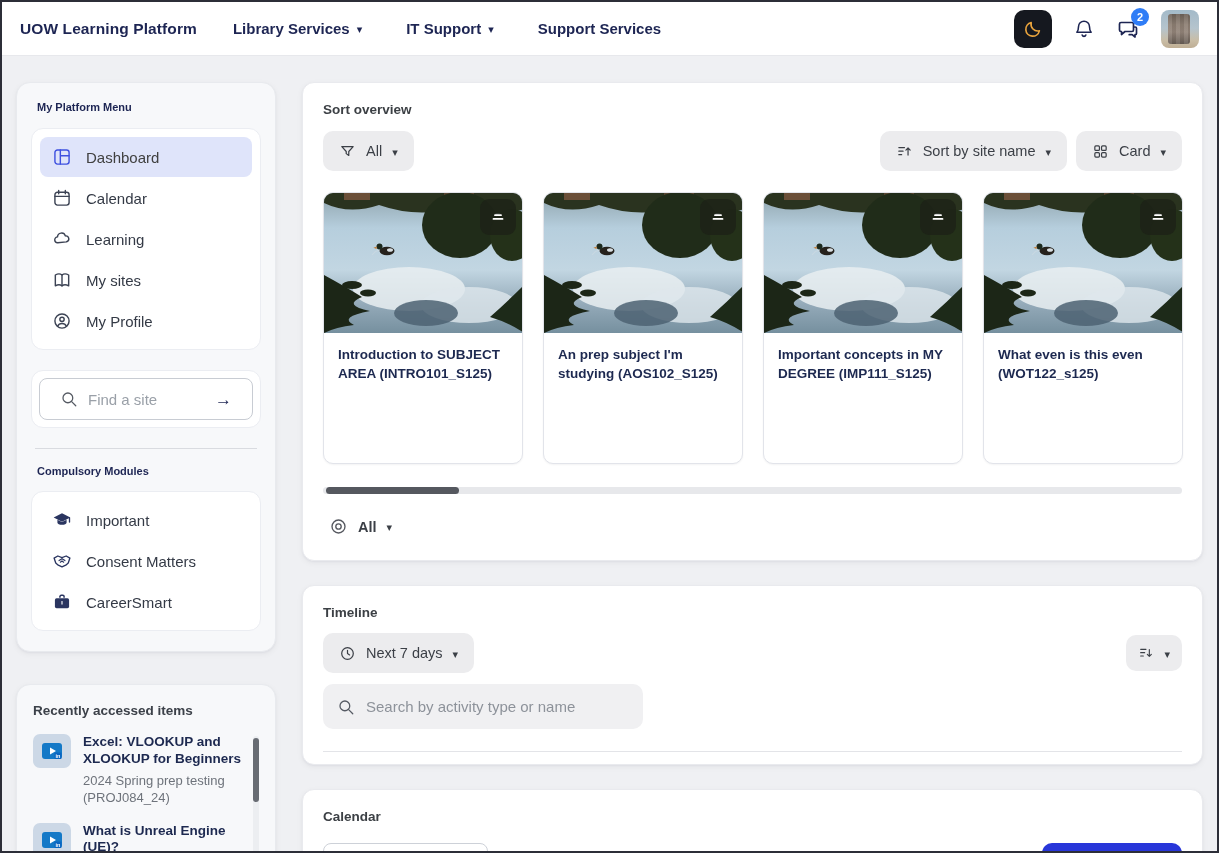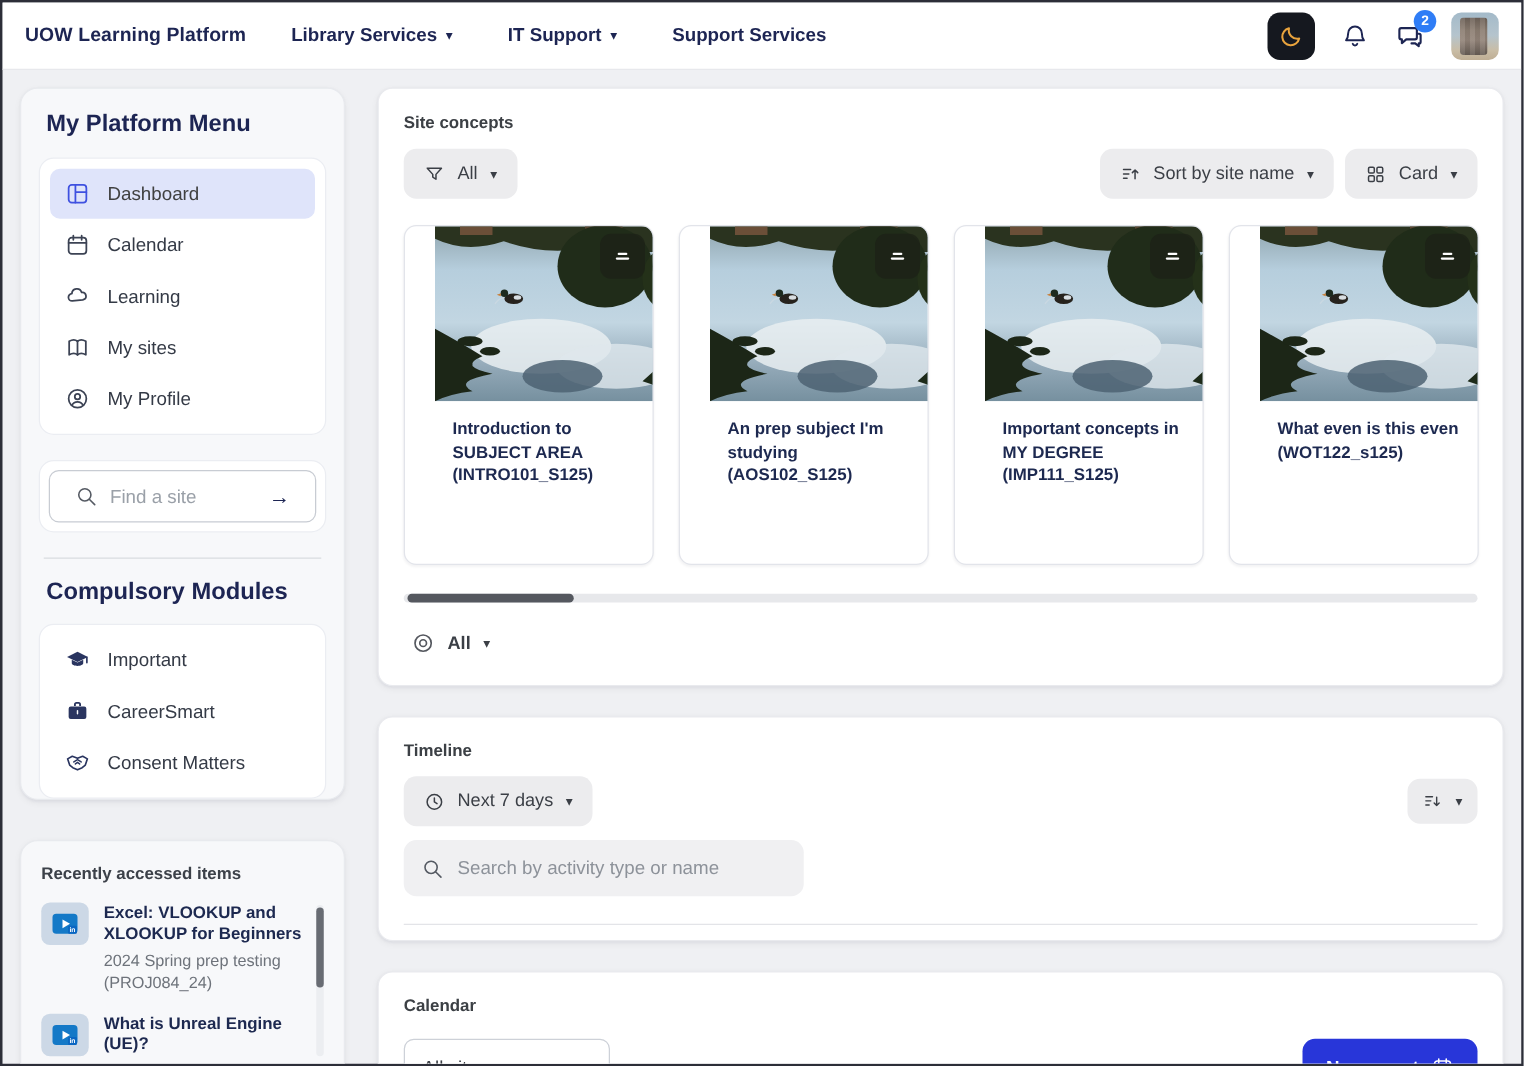--- a/index.html
+++ b/index.html
@@ -6,20 +6,21 @@
   html,body { background:#fff; }
   body { font-family: "Liberation Sans", "DejaVu Sans", sans-serif; }
 
   .viewport {
     width: 1219px; height: 853px;
     border: 2px solid #2c2e38;
     background: #eff0f3;
     overflow: hidden;
     display: flex; flex-direction: column;
     position: relative;
+    gap: 12px;
   }
 
   
   .navbar {
     height: 54px; flex: 0 0 54px;
     background: #ffffff;
     border-bottom: 1px solid #e7e8ec;
     display: flex; align-items: center;
     padding: 0 18px;
   }
@@ -62,21 +63,21 @@
     background: #f7f8fa; border: 1px solid #e8eaee; border-radius: 14px;
     box-shadow: 0 1px 2px rgba(16,24,40,.04), 0 2px 6px rgba(16,24,40,.05);
   }
   .card-white {
     background: #ffffff; border: 1px solid #e9eaee; border-radius: 12px;
     box-shadow: 0 1px 2px rgba(16,24,40,.04), 0 2px 6px rgba(16,24,40,.05);
   }
 
   
   .sidebar-card { padding: 18px 14px 16px; height: 570px; }
-  .side-heading { font-size: 19px; font-weight: 700; color: #1d2553; padding: 0 6px; }
+  .side-heading { font-size: 11px; font-weight: 700; color: #1d2553; padding: 0 6px; }
   .menu-card { margin-top: 15px; background:#fff; border:1px solid #ebedf2; border-radius: 12px; padding: 8px; display:flex; flex-direction: column; gap: 1px; }
   .menu-item {
     display: flex; align-items: center; gap: 14px;
     padding: 10px 12px; border-radius: 8px; cursor: pointer;
     font-size: 15px; color: #343a46; font-weight: 500;
   }
   .menu-item svg { color: #3c4354; flex: 0 0 auto; }
   .menu-item.active { background: #dfe4fa; color: #404040; }
   .menu-item.active svg { color: #3f51e0; }
 
@@ -126,21 +127,20 @@
   }
   .btn svg { color: #3b3f46; }
   .btn .caret { color:#3b3f46; }
 
   .course-row { display: flex; gap: 20px; margin-top: 21px; }
   .course-card {
     width: 200px; height: 272px; background: #fff;
     border: 1px solid #e2e4ea; border-radius: 10px; overflow: hidden;
     box-shadow: 0 1px 2px rgba(16,24,40,.05); cursor: pointer; position: relative;
     flex: 0 0 auto;
-    padding-left: 24px;
   }
   .course-img { width: 200px; height: 140px; display: block; }
   .card-menu {
     position: absolute; top: 6px; right: 6px; width: 36px; height: 36px;
     border-radius: 9px; background: rgba(28,32,22,.72); border: none; cursor: pointer;
     display: flex; align-items: center; justify-content: center;
   }
   .course-title { padding: 13px 14px; font-size: 13.5px; font-weight: 700; color: #1d2950; line-height: 1.38; }
 
   .h-track { margin-top: 23px; height: 7px; background: #e7e8eb; border-radius: 4px; position: relative; }
@@ -306,35 +306,35 @@
                   <path d="M12 4 22 9l-10 5L2 9z" fill="#2a3560"></path>
                   <path d="M6.5 11.8v3.4c0 1.3 2.5 2.5 5.5 2.5s5.5-1.2 5.5-2.5v-3.4l-5.5 2.7z" fill="#2a3560"></path>
                   <path d="M21 9.5v5" stroke="#2a3560" stroke-width="1.6" stroke-linecap="round"></path>
                 </svg>
             </span>
             <span>Important</span>
           </div>
           <div class="menu-item">
             <span style="display:flex;">
               <svg width="20" height="20" viewBox="0 0 24 24">
+                  <path d="M2.5 8.5 7 6l5 2 5-2 4.5 2.5-2 6-3 2.5-4.5 2-4.5-2-3-2.5z" fill="none" stroke="#2a3560" stroke-width="1.6" stroke-linejoin="round"></path>
+                  <path d="M8.5 11.5 12 9.2l3.5 2.3M10 13.4l2-1.4 2 1.4" fill="none" stroke="#2a3560" stroke-width="1.4" stroke-linecap="round"></path>
+                </svg>
+            </span>
+            <span>Consent Matters</span>
+          </div>
+          <div class="menu-item">
+            <span style="display:flex;">
+              <svg width="20" height="20" viewBox="0 0 24 24">
                   <rect x="3.5" y="7.5" width="17" height="12" rx="2" fill="#2a3560"></rect>
                   <path d="M9.5 7V5.5A1.5 1.5 0 0 1 11 4h2a1.5 1.5 0 0 1 1.5 1.5V7" fill="none" stroke="#2a3560" stroke-width="1.8"></path>
                   <path d="M12 11.5v3" stroke="#f7f8fa" stroke-width="1.4" stroke-linecap="round"></path>
                 </svg>
             </span>
             <span>CareerSmart</span>
-          </div>
-          <div class="menu-item">
-            <span style="display:flex;">
-              <svg width="20" height="20" viewBox="0 0 24 24">
-                  <path d="M2.5 8.5 7 6l5 2 5-2 4.5 2.5-2 6-3 2.5-4.5 2-4.5-2-3-2.5z" fill="none" stroke="#2a3560" stroke-width="1.6" stroke-linejoin="round"></path>
-                  <path d="M8.5 11.5 12 9.2l3.5 2.3M10 13.4l2-1.4 2 1.4" fill="none" stroke="#2a3560" stroke-width="1.4" stroke-linecap="round"></path>
-                </svg>
-            </span>
-            <span>Consent Matters</span>
           </div>
         </div>
       </div>
 
       <div class="panel recent-card">
         <div class="recent-heading">Recently accessed items</div>
         <div class="recent-list">
 
           <div class="recent-item">
             <span class="recent-thumb">
@@ -368,21 +368,21 @@
           <span class="v-track">
               <span class="v-thumb"></span>
             </span>
         </div>
       </div>
     </aside>
 
     <main class="main">
 
       <section class="card-white section-card overview-card">
-        <div class="section-title">Site concepts</div>
+        <div class="section-title">Sort overview</div>
 
         <div class="toolbar">
           <button class="btn">
             <span style="display:flex;">
               <svg width="17" height="17" viewBox="0 0 24 24" class="icon-stroke">
                   <path d="M4 5h16l-6.2 7v5.5L10.2 15v-3z"></path>
                 </svg>
             </span>
             <span>All</span>
             <span class="caret">▾</span>

